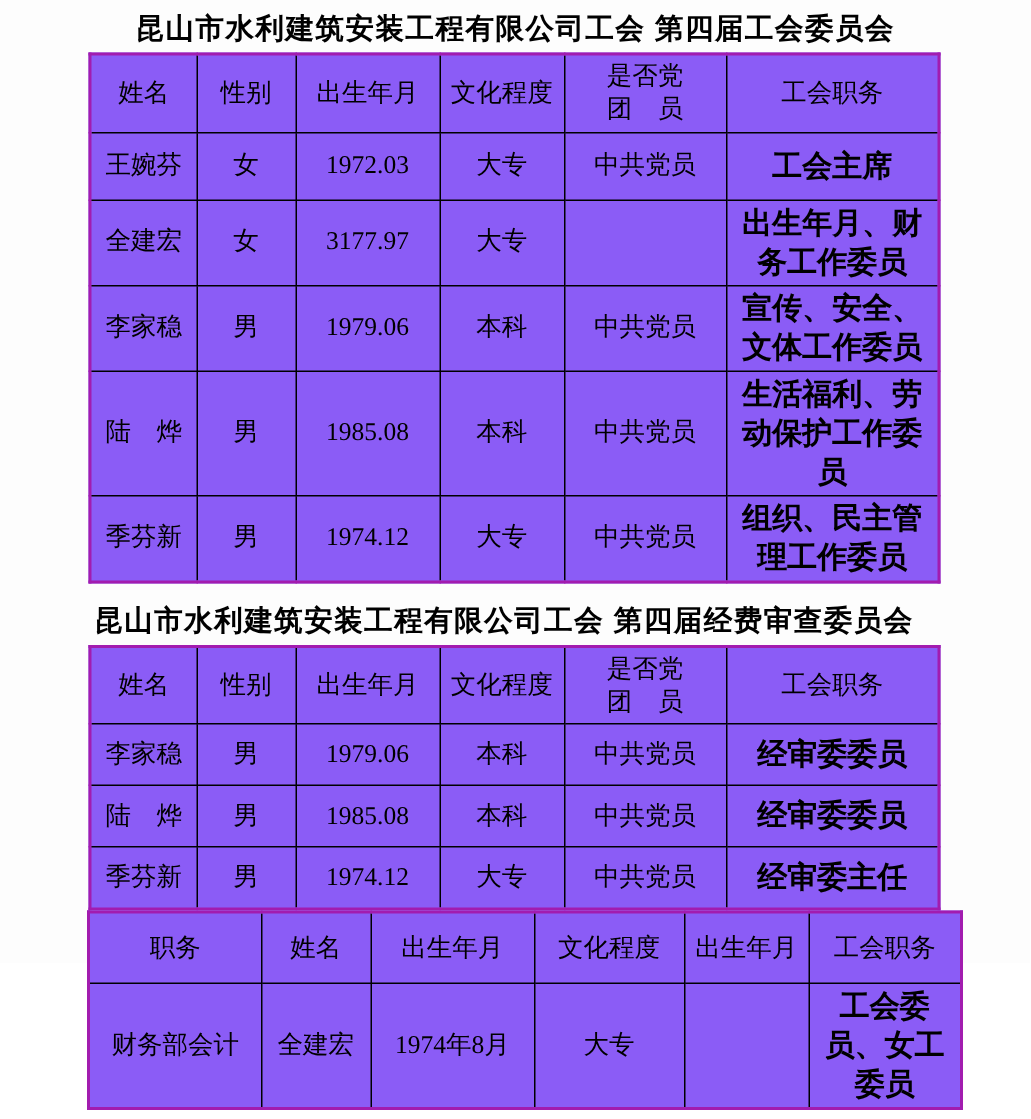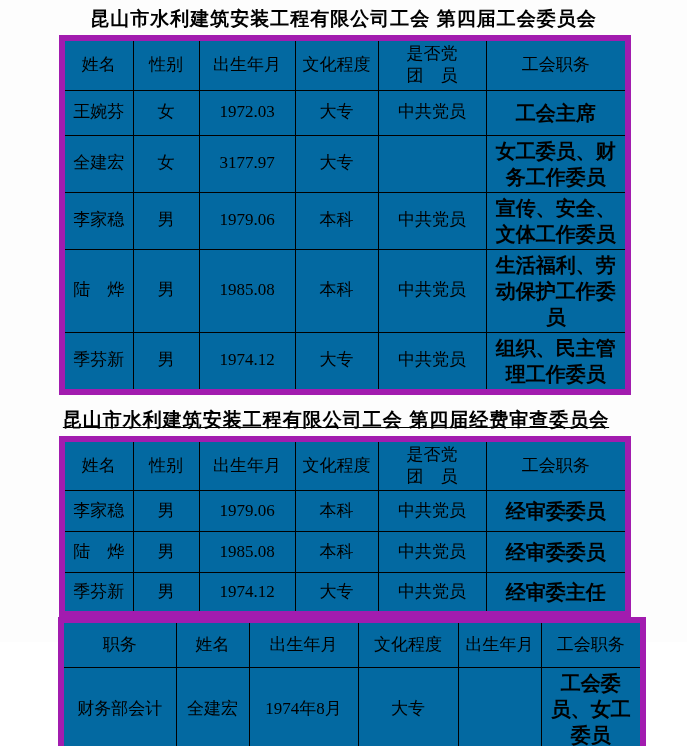--- a/index.html
+++ b/index.html
@@ -20,28 +20,28 @@
   .tbl-title {
     font-family: "Liberation Sans", "DejaVu Sans", sans-serif;
     font-size: 19px;
     font-weight: bold;
     text-align: center;
     letter-spacing: 1px;
     color: #000000;
     white-space: nowrap;
   }
   .title-0 { margin: 0 0 3px 0; }
-  .title-1 { margin: 12px 15px 3px 0; text-decoration: underline; }
+  .title-1 { margin: 12px 15px 3px 0; }
   .title-2 { margin: 12px 0 8px 0; }
   table.grid {
     border-collapse: collapse;
     table-layout: fixed;
-    border: 6px solid #a21caf;
+    border: 2px solid #a21caf;
     margin-left: 59px;
-    background: #0369a1;
+    background: #8b5cf6;
   }
   table.t2 { margin-left: 58px; }
   .grid th, .grid td {
     border: 1px solid #000000;
     text-align: center;
     vertical-align: middle;
     font-size: 17px;
     line-height: 1.3;
     padding: 2px 3px;
     overflow: hidden;
@@ -97,21 +97,21 @@
           <td>大专</td>
           <td>中共党员</td>
           <td class="pos">工会主席</td>
         </tr>
         <tr>
           <td>全建宏</td>
           <td>女</td>
           <td>3177.97</td>
           <td>大专</td>
           <td></td>
-          <td class="pos">女工委员、财务工作委员</td>
+          <td class="pos">出生年月、财务工作委员</td>
         </tr>
         <tr>
           <td>李家稳</td>
           <td>男</td>
           <td>1979.06</td>
           <td>本科</td>
           <td>中共党员</td>
           <td class="pos">宣传、安全、文体工作委员</td>
         </tr>
         <tr>

